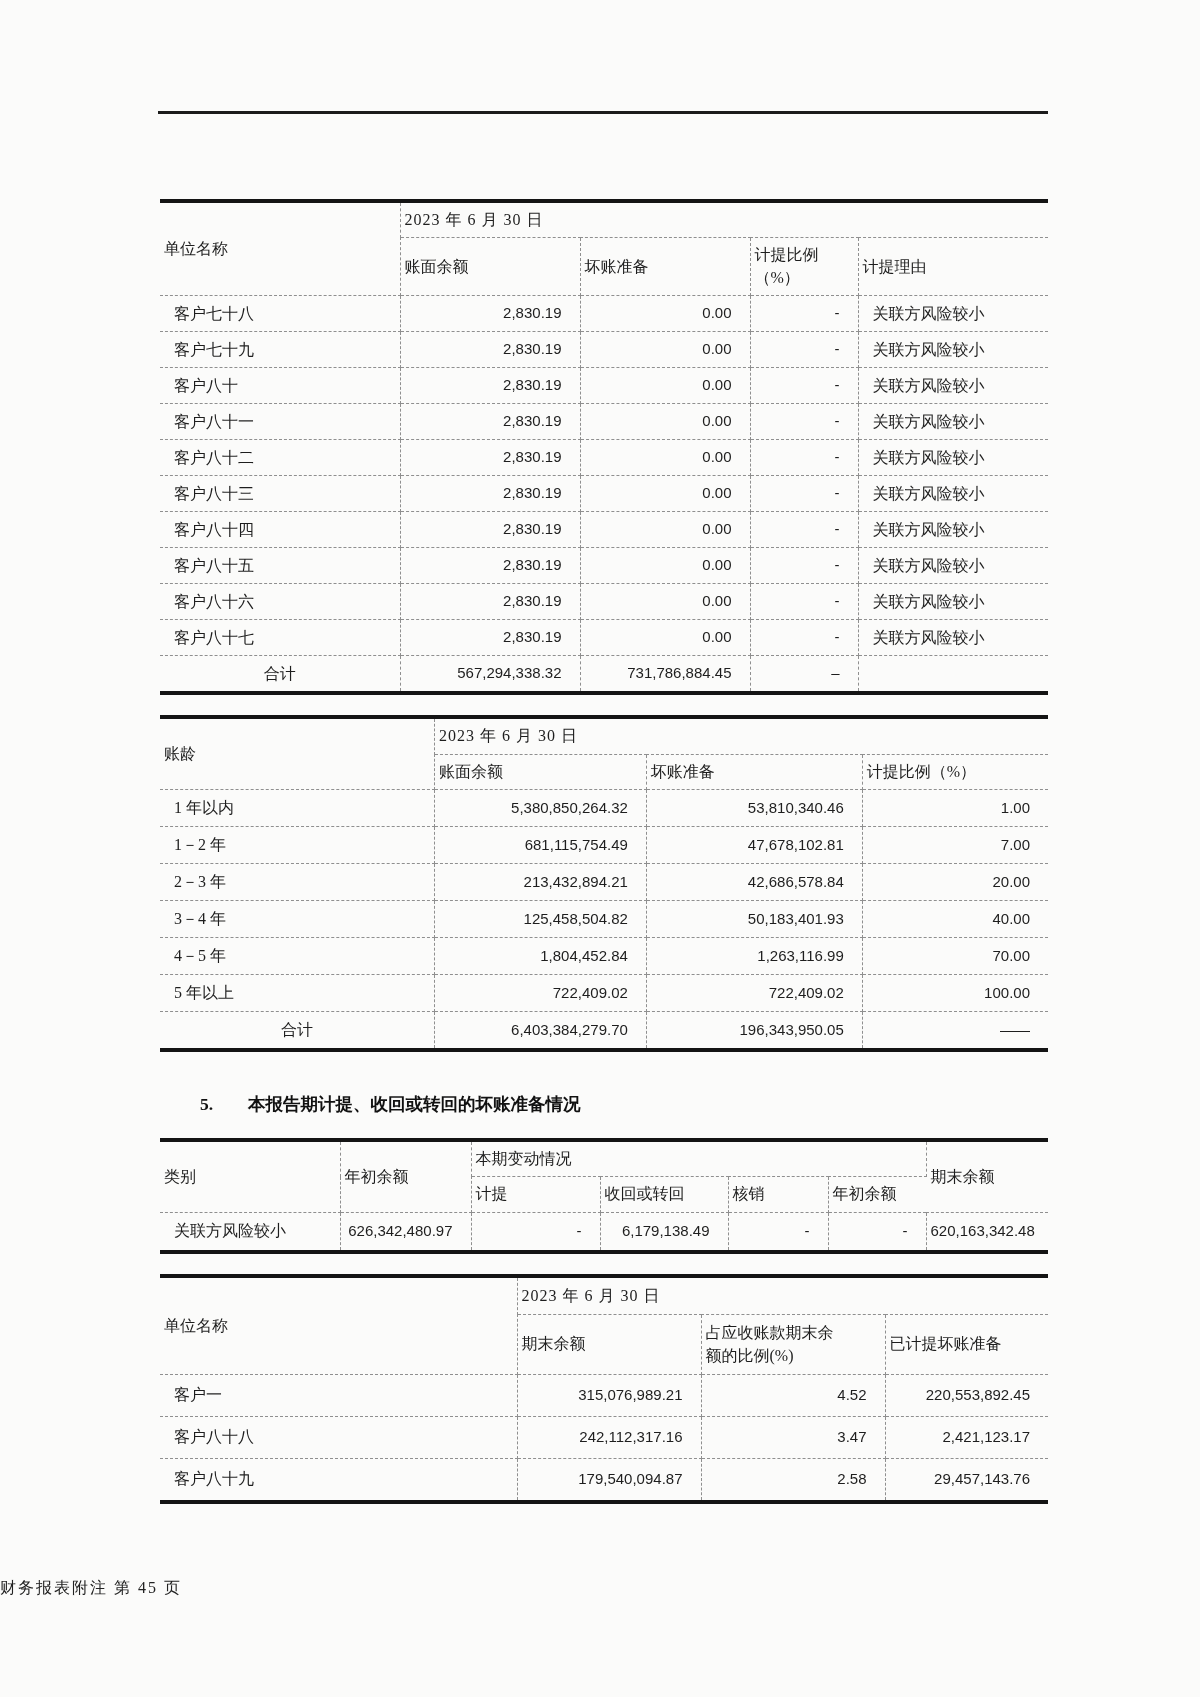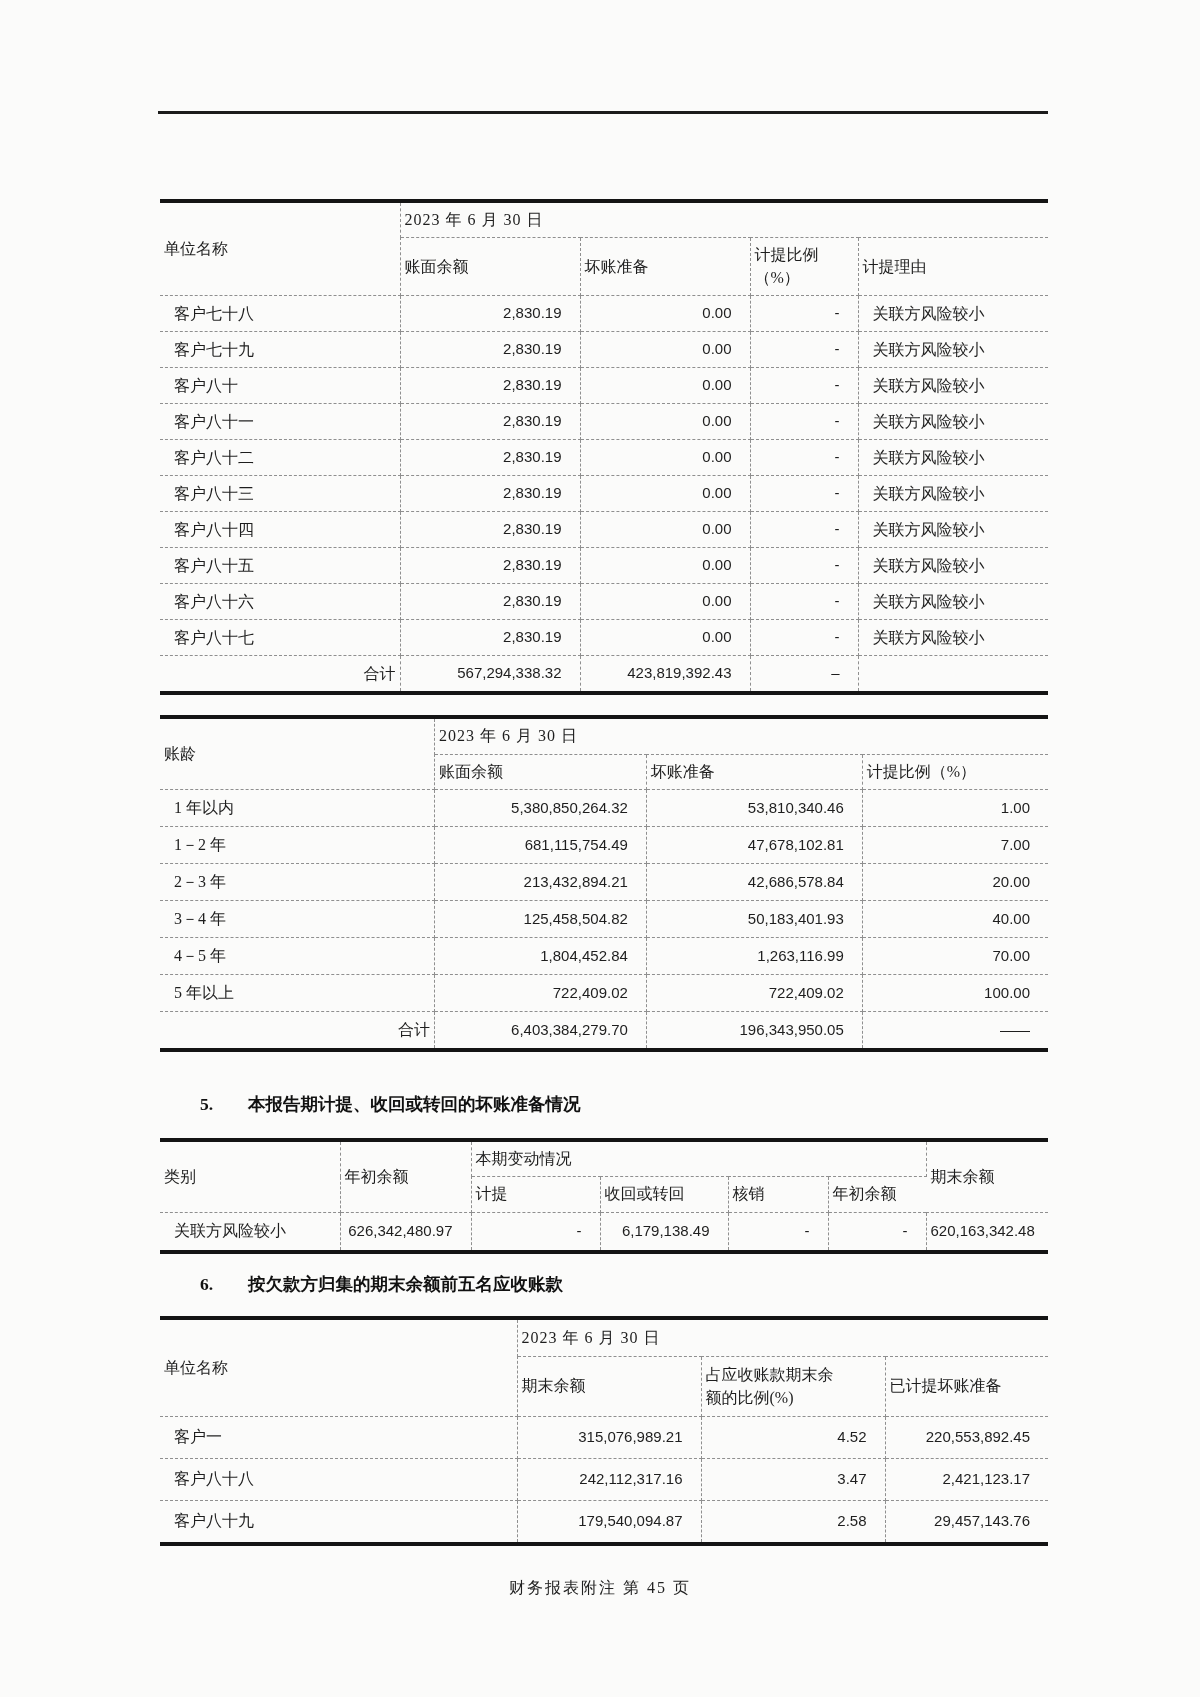--- a/index.html
+++ b/index.html
@@ -44,21 +44,21 @@
   th:last-child, td:last-child { border-right: none; }
   td {
     height: 35px;
     vertical-align: middle;
     padding: 0 4px;
     border-right: 1px dashed #8f8f8f;
     border-bottom: 1px dashed #8f8f8f;
     line-height: 1.25;
   }
   .c-left   { text-align: left;  padding-left: 14px; }
-  .c-center { text-align: right; }
+  .c-center { text-align: center; }
   .c-num    {
     text-align: right;
     padding-right: 18px;
     font-family: "Liberation Sans", "DejaVu Sans", sans-serif;
     font-size: 15px;
   }
   .date-head { letter-spacing: 1px; }
   .blk { display: block; }
   .t2 td { height: 36px; }
   .t3 td { height: 37px; }
@@ -76,21 +76,21 @@
   .m-t2   { margin-top: 20px; }
   .m-h5   { margin-top: 40px; }
   .m-t3   { margin-top: 22px; }
   .m-h6   { margin-top: 18px; }
   .m-t4   { margin-top: 20px; }
   .footer {
     position: absolute;
     top: 1578px;
     left: 0;
     width: 1200px;
-    text-align: center;
+    text-align: left;
     font-size: 16px;
     letter-spacing: 2px;
     color: #222;
   }
 </style>
 </head>
 <body>
 
 <div class="top-rule"></div>
 
@@ -188,21 +188,21 @@
           <td class="c-num">2,830.19</td>
           <td class="c-num">0.00</td>
           <td class="c-num">-</td>
           <td class="c-left">关联方风险较小</td>
         </tr>
       </tbody>
     <tbody>
         <tr>
           <td class="c-center">合计</td>
           <td class="c-num">567,294,338.32</td>
-          <td class="c-num">423,819,392.43</td>
+          <td class="c-num">731,786,884.45</td>
           <td class="c-num">–</td>
           <td class="c-left"></td>
         </tr>
       </tbody>
   </table>
 
 
   <table class="t2 m-t2">
     <colgroup>
       <col style="width:272px">
@@ -303,23 +303,20 @@
           <td class="c-num">626,342,480.97</td>
           <td class="c-num">-</td>
           <td class="c-num">6,179,138.49</td>
           <td class="c-num">-</td>
           <td class="c-num">-</td>
           <td class="c-num">620,163,342.48</td>
         </tr>
       </tbody>
   </table>
 
-  <div class="sec m-h6">
-    <span class="sec-num">6.</span><span>按欠款方归集的期末余额前五名应收账款</span>
-  </div>
 
   <table class="t4 m-t4">
     <colgroup>
       <col style="width:357px">
         <col style="width:184px">
         <col style="width:184px">
         <col style="width:163px">
     </colgroup>
     <thead>
       <tr>

